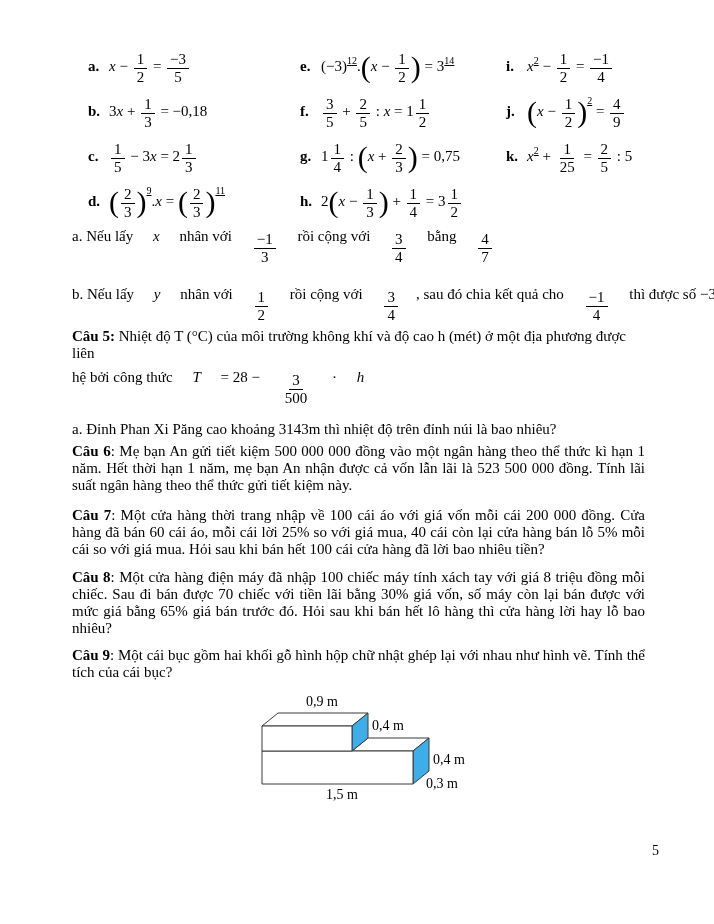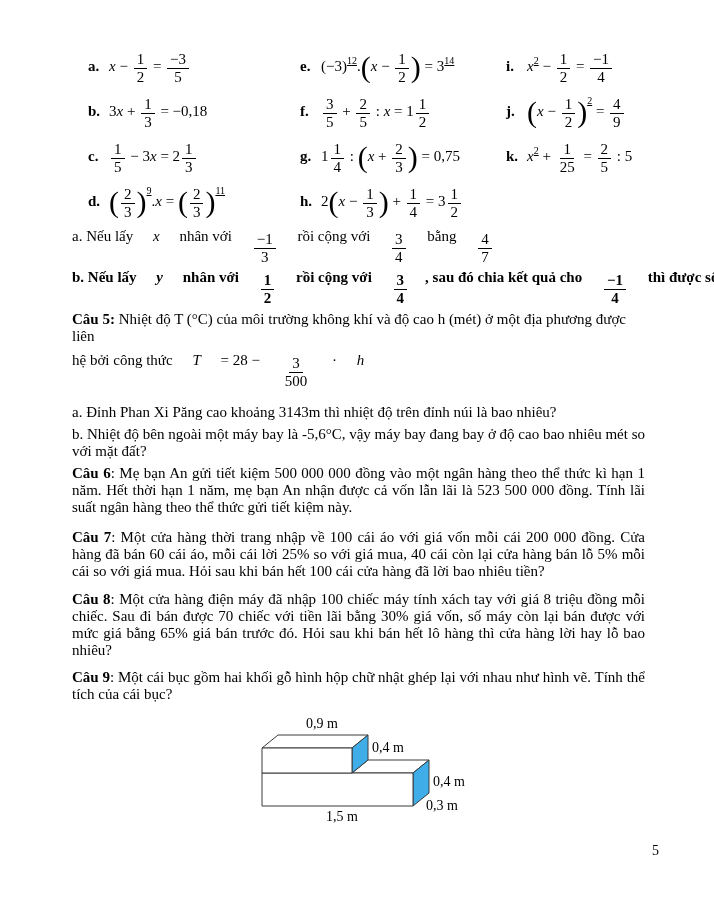--- a/index.html
+++ b/index.html
@@ -31,21 +31,21 @@
   .msup{font-size:10px;line-height:1;position:relative;top:-6px;align-self:center;text-decoration:underline;}
   .msup.high{align-self:flex-start;top:2px;}
   .frac{display:inline-flex;flex-direction:column;align-items:center;margin:0 2px;line-height:1.12;position:relative;top:2px;}
   .frac .num{border-bottom:1px solid #000;padding:0 3px;}
   .frac .den{padding:0 3px;}
   .pgroup{display:inline-flex;align-items:center;}
   .paren{font-size:30px;line-height:0.9;font-weight:400;}
   
   .q4h{margin-top:7px;}
   .q4a{margin-top:5px;}
-  .q4b{margin-top:3px;font-weight:bold;}
+  .q4b{margin-top:20px;}
   .q5p{margin-top:3px;}
   .q5f{margin-top:8px;}
   .q5a{margin-top:13px;}
   .q5b{margin-top:5px;}
   .q6{margin-top:5px;}
   .q7{margin-top:13px;}
   .q8{margin-top:11px;}
   .q9{margin-top:10px;}
   
   .figure{margin:8px 0 0 178px;width:230px;height:118px;}
@@ -104,21 +104,20 @@
         <span class="eq"><span class="mi">x</span><span class="msup">2</span><span class="mr"> + </span><span class="frac"><span class="num">1</span><span class="den">25</span></span><span class="mr"> = </span><span class="frac"><span class="num">2</span><span class="den">5</span></span><span class="mr"> : 5</span></span>
       </div>
   </div>
 
   <div class="mathline q4a"><span class="mr">a. Nếu lấy </span><span class="mi">x</span><span class="mr"> nhân với </span><span class="frac"><span class="num">−1</span><span class="den">3</span></span><span class="mr"> rồi cộng với </span><span class="frac"><span class="num">3</span><span class="den">4</span></span><span class="mr"> bằng </span><span class="frac"><span class="num">4</span><span class="den">7</span></span></div>
   <div class="mathline q4b"><span class="mr">b. Nếu lấy </span><span class="mi">y</span><span class="mr"> nhân với </span><span class="frac"><span class="num">1</span><span class="den">2</span></span><span class="mr"> rồi cộng với </span><span class="frac"><span class="num">3</span><span class="den">4</span></span><span class="mr">, sau đó chia kết quả cho </span><span class="frac"><span class="num">−1</span><span class="den">4</span></span><span class="mr"> thì được số −3</span><span class="frac"><span class="num">3</span><span class="den">4</span></span><span class="mr"> .</span></div>
 
   <p class="q5p"><b>Câu 5:</b><span> Nhiệt độ T (°C) của môi trường không khí và độ cao h (mét) ở một địa phương được liên</span></p>
   <div class="mathline q5f"><span class="mr">hệ bởi công thức </span><span class="mi">T</span><span class="mr"> = 28 − </span><span class="frac"><span class="num">3</span><span class="den">500</span></span><span class="mr"> · </span><span class="mi">h</span></div>
   <p class="q5a">a. Đỉnh Phan Xi Păng cao khoảng 3143m thì nhiệt độ trên đỉnh núi là bao nhiêu?</p>
-  <p class="q5b para">b. Nhiệt độ bên ngoài một máy bay là -5,6°C, vậy máy bay đang bay ở độ cao bao nhiêu mét so với mặt đất?</p>
 
   <p class="q6 para"><b>Câu 6</b><span>: Mẹ bạn An gửi tiết kiệm 500 000 000 đồng vào một ngân hàng theo thể thức kì hạn 1 năm. Hết thời hạn 1 năm, mẹ bạn An nhận được cả vốn lẫn lãi là 523 500 000 đồng. Tính lãi suất ngân hàng theo thể thức gửi tiết kiệm này.</span></p>
   <p class="q7 para"><b>Câu 7</b><span>: Một cửa hàng thời trang nhập về 100 cái áo với giá vốn mỗi cái 200 000 đồng. Cửa hàng đã bán 60 cái áo, mỗi cái lời 25% so với giá mua, 40 cái còn lại cửa hàng bán lỗ 5% mỗi cái so với giá mua. Hỏi sau khi bán hết 100 cái cửa hàng đã lời bao nhiêu tiền?</span></p>
   <p class="q8 para"><b>Câu 8</b><span>: Một cửa hàng điện máy đã nhập 100 chiếc máy tính xách tay với giá 8 triệu đồng mỗi chiếc. Sau đi bán được 70 chiếc với tiền lãi bằng 30% giá vốn, số máy còn lại bán được với mức giá bằng 65% giá bán trước đó. Hỏi sau khi bán hết lô hàng thì cửa hàng lời hay lỗ bao nhiêu?</span></p>
   <p class="q9 para"><b>Câu 9</b><span>: Một cái bục gồm hai khối gỗ hình hộp chữ nhật ghép lại với nhau như hình vẽ. Tính thể tích của cái bục?</span></p>
 
   <div class="figure">
     <svg width="230" height="118" viewBox="0 0 230 118">
 
       <polygon points="102,62 118,49 179,49 163,62" fill="#ffffff"></polygon>

